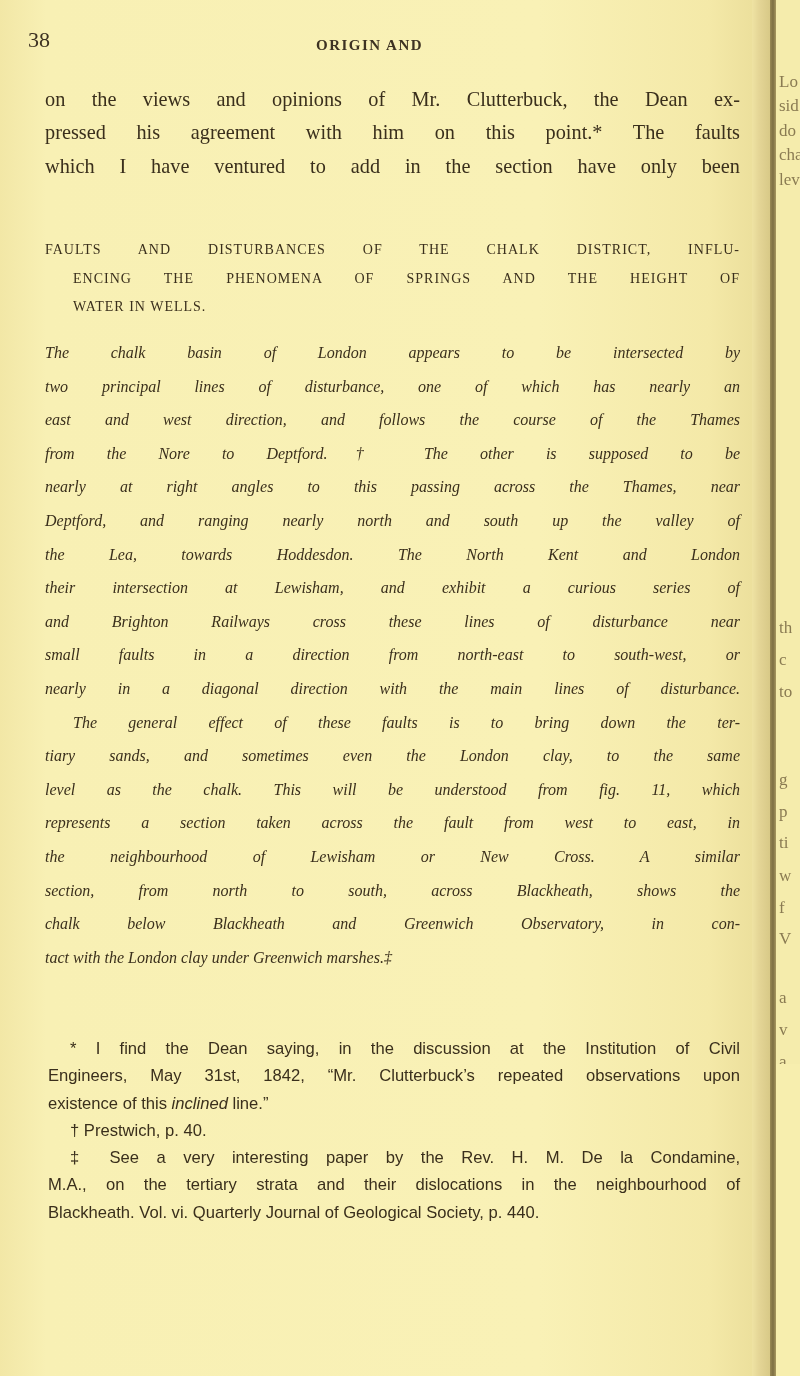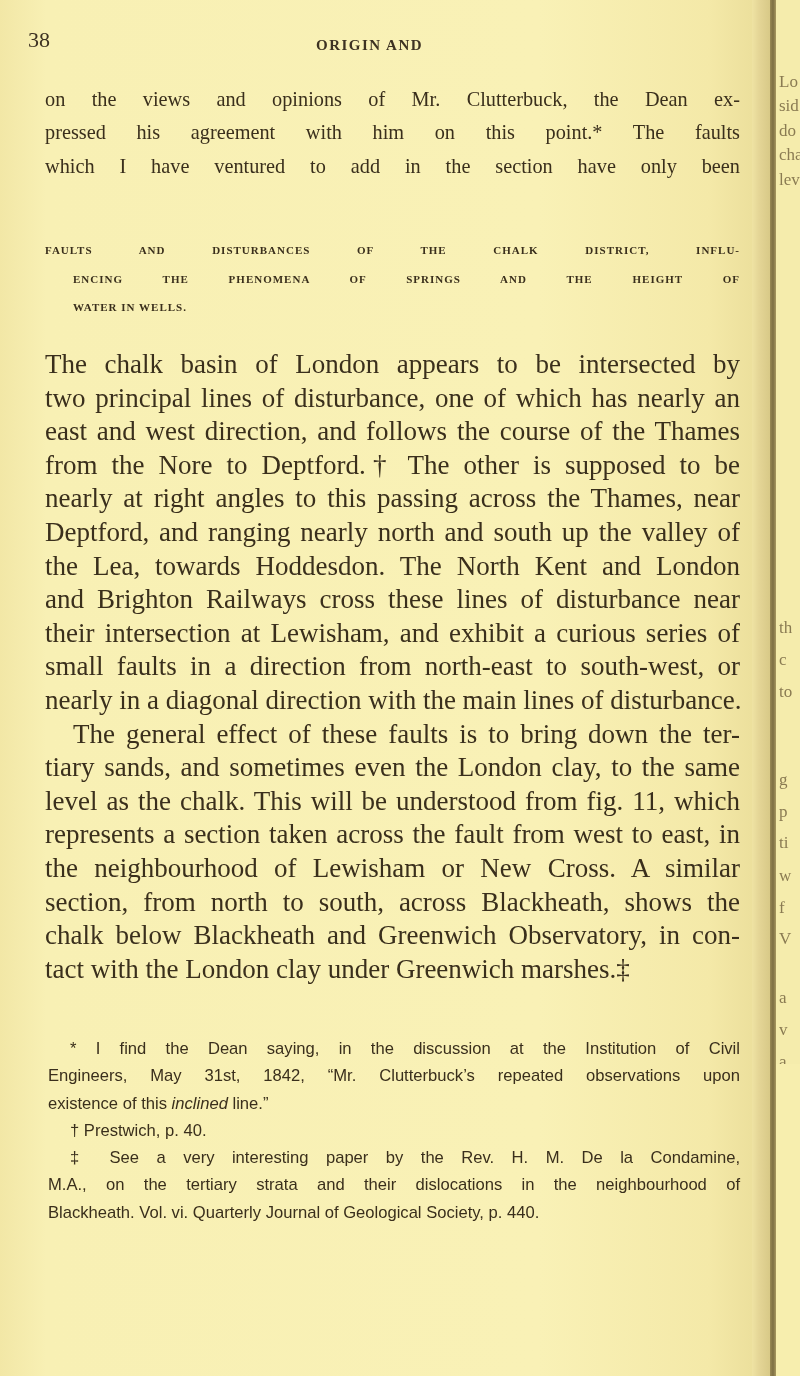--- a/index.html
+++ b/index.html
@@ -100,47 +100,48 @@
     }
     .body-text .line.last {
       text-align-last: left;
     }
     .heading {
       position: absolute;
       left: 45px;
       top: 236px;
       width: 695px;
       font-family: "Liberation Serif", serif;
-      font-weight: bold;
-      font-size: 11px;
+      font-weight: normal;
+      font-size: 14px;
       line-height: 28.5px;
       letter-spacing: 1px;
       color: #3a2f1c;
     }
     .heading .line {
       display: block;
       text-align: justify;
       text-align-last: justify;
       white-space: nowrap;
     }
     .heading .line.hanging {
       padding-left: 28px;
     }
     .heading .line.last {
       text-align-last: left;
     }
     .main-text {
       position: absolute;
       left: 45px;
-      top: 348px;
+      top: 336px;
       width: 695px;
       font-family: "Liberation Serif", serif;
-      font-size: 27px;
+      font-size: 16px;
       line-height: 33.6px;
       color: #3a2f1c;
+      font-style: italic;
     }
     .main-text .line {
       display: block;
       text-align: justify;
       text-align-last: justify;
       white-space: nowrap;
       height: 33.6px;
     }
     .main-text .line.indent {
       padding-left: 28px;
@@ -197,22 +198,22 @@
 
   <div class="main-text">
     <div>
       <span class="line">The chalk basin of London appears to be intersected by</span>
       <span class="line">two principal lines of disturbance, one of which has nearly an</span>
       <span class="line">east and west direction, and follows the course of the Thames</span>
       <span class="line">from the Nore to Deptford.† The other is supposed to be</span>
       <span class="line">nearly at right angles to this passing across the Thames, near</span>
       <span class="line">Deptford, and ranging nearly north and south up the valley of</span>
       <span class="line">the Lea, towards Hoddesdon. The North Kent and London</span>
+      <span class="line">their intersection at Lewisham, and exhibit a curious series of</span>
       <span class="line">and Brighton Railways cross these lines of disturbance near</span>
-      <span class="line">their intersection at Lewisham, and exhibit a curious series of</span>
       <span class="line">small faults in a direction from north-east to south-west, or</span>
       <span class="line">nearly in a diagonal direction with the main lines of disturbance.</span>
     </div>
     <div>
       <span class="line indent">The general effect of these faults is to bring down the ter-</span>
       <span class="line">tiary sands, and sometimes even the London clay, to the same</span>
       <span class="line">level as the chalk. This will be understood from fig. 11, which</span>
       <span class="line">represents a section taken across the fault from west to east, in</span>
       <span class="line">the neighbourhood of Lewisham or New Cross. A similar</span>
       <span class="line">section, from north to south, across Blackheath, shows the</span>

